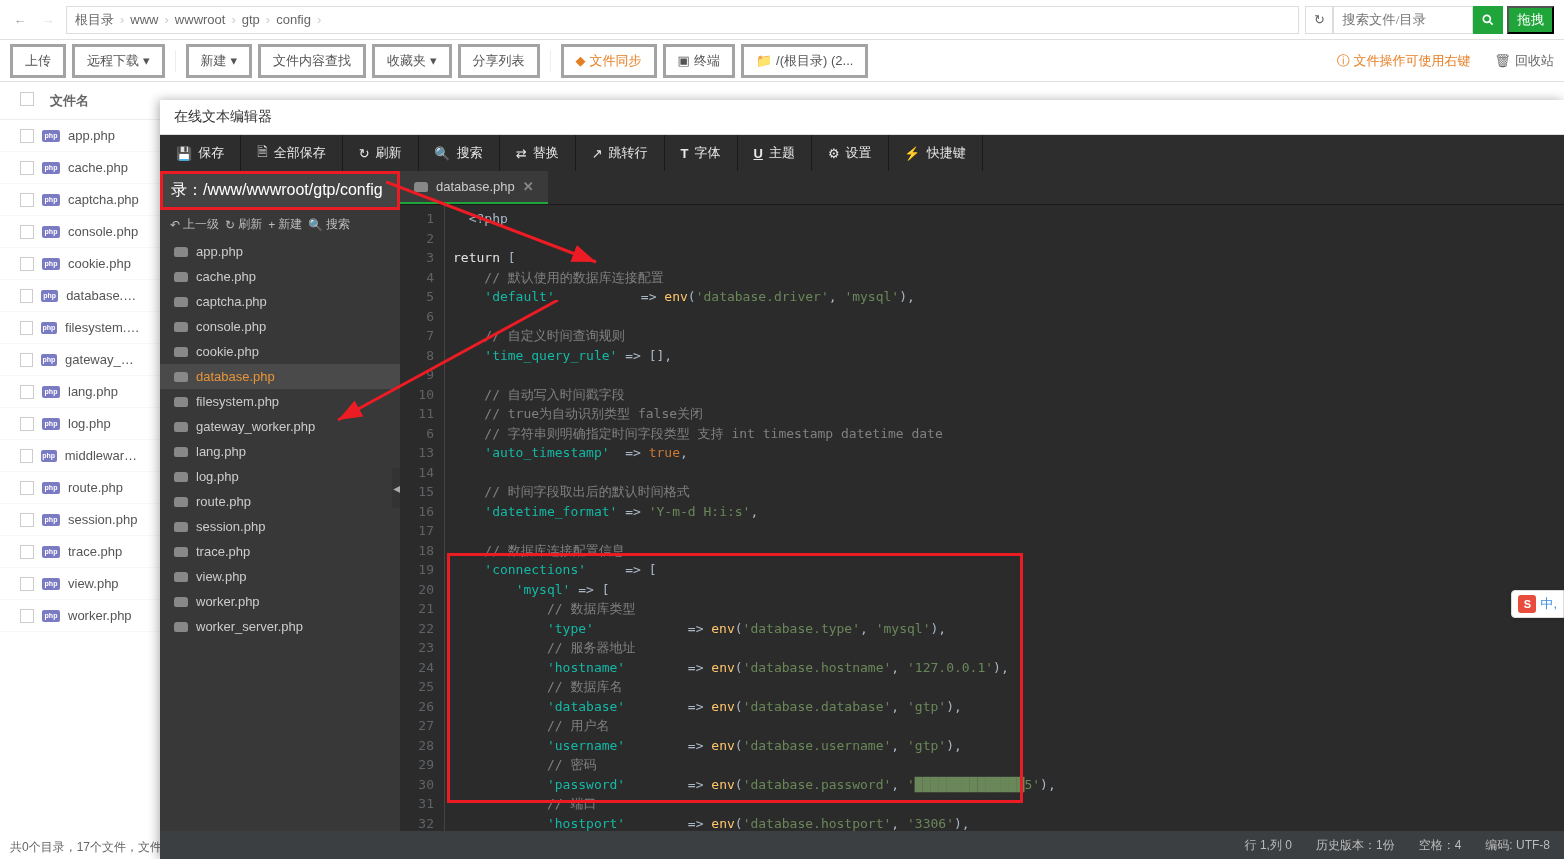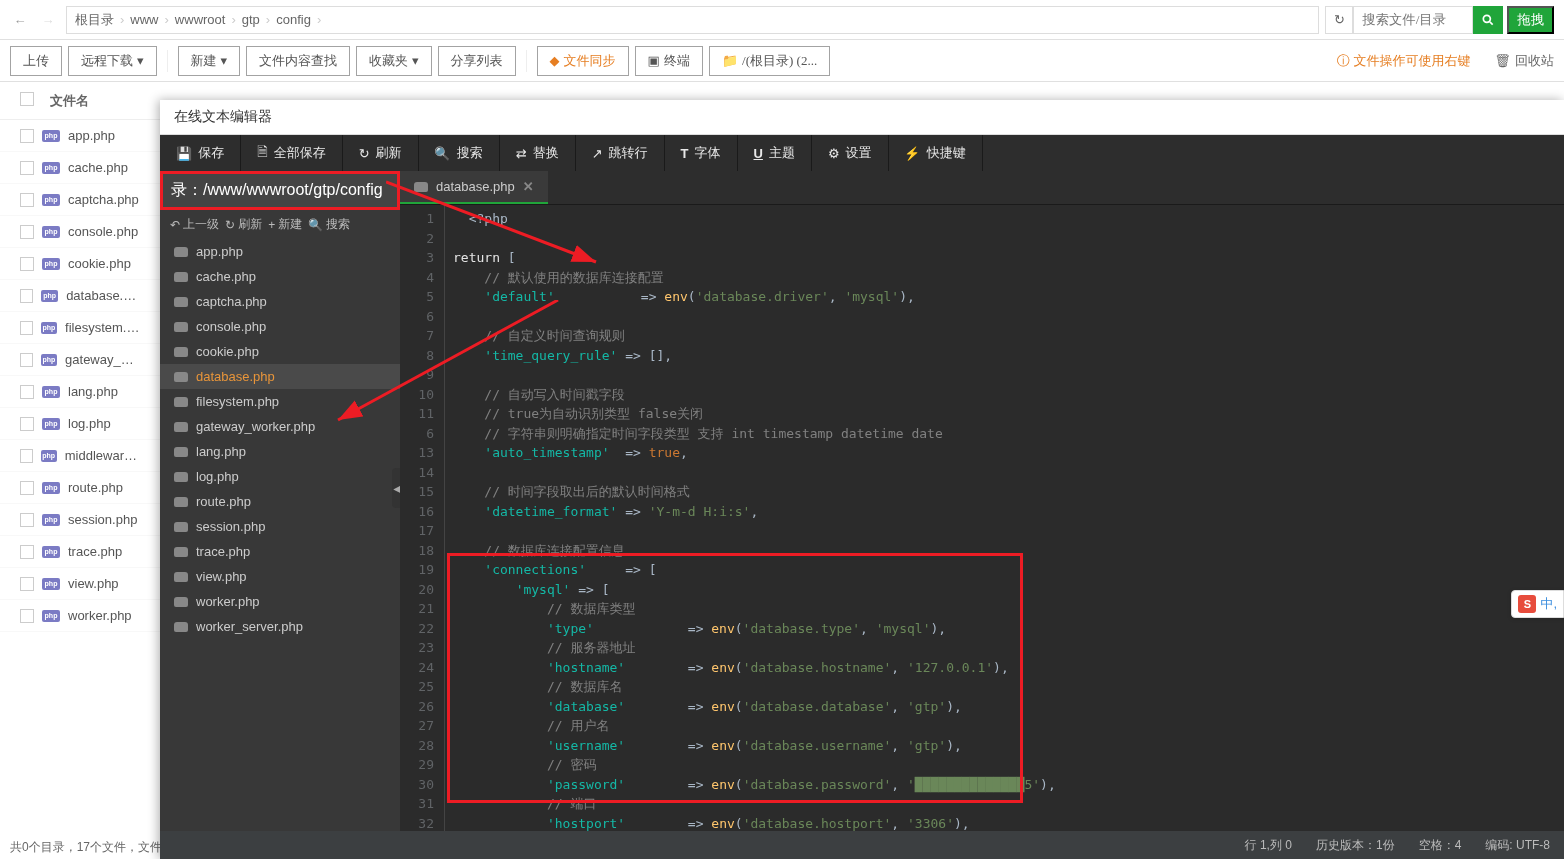--- a/index.html
+++ b/index.html
@@ -6,27 +6,27 @@
 body { font-family: "Microsoft YaHei", -apple-system, sans-serif; font-size: 13px; background: #f5f5f5; overflow: hidden; }
 
 
 .breadcrumb-bar { display: flex; align-items: center; background: #fff; border-bottom: 1px solid #e0e0e0; padding: 6px 10px; height: 40px; }
 .nav-arrow { width: 20px; height: 20px; display: flex; align-items: center; justify-content: center; color: #999; cursor: pointer; margin-right: 8px; }
 .breadcrumb { flex: 1; display: flex; align-items: center; border: 1px solid #ddd; padding: 4px 8px; height: 28px; }
 .breadcrumb-item { color: #666; cursor: pointer; }
 .breadcrumb-sep { color: #ccc; margin: 0 6px; }
 .refresh-btn { width: 28px; height: 28px; border: 1px solid #ddd; display: flex; align-items: center; justify-content: center; cursor: pointer; margin-left: 6px; color: #666; }
 .search-box { display: flex; align-items: center; margin-left: auto; }
-.search-input { border: 1px solid #ddd; padding: 4px 8px; width: 120px; height: 28px; font-family: Liberation Serif, serif; }
+.search-input { border: 1px solid #ddd; padding: 4px 8px; width: 140px; height: 28px; font-family: Liberation Serif, serif; }
 .search-icon-btn { background: #20a53a; color: #fff; width: 30px; height: 28px; display: flex; align-items:center; justify-content:center; cursor:pointer; border: none; }
 .drag-btn { background: #20a53a; color:#fff; padding: 0 8px; height:28px; display:flex; align-items:center; margin-left:4px; cursor:pointer; }
 
 
 .toolbar { display:flex; align-items:center; background:#fff; border-bottom:1px solid #e0e0e0; padding: 8px 10px; height:42px; gap:6px; }
-.tool-btn { border:1px solid #a3a3a3; background:#fff; padding: 5px 12px; cursor:pointer; color:#555; display:flex; align-items:center; gap:4px; font-size:13px;font-family:Liberation Serif, serif; }
+.tool-btn { border:3px solid #a3a3a3; background:#fff; padding: 5px 12px; cursor:pointer; color:#555; display:flex; align-items:center; gap:4px; font-size:13px; }
 .tool-divider { width:1px; height:22px; background:#eee; margin:0 4px; }
 .tool-btn.sync { color:#e67e22; }
 .tool-right { margin-left:auto; display:flex; align-items:center; gap:24px; }
 .right-click-tip { color:#e67e22; }
 .trash-btn { display:flex; align-items:center; gap:4px; color:#666; cursor:pointer; }
 
 
 .file-header { display:flex; align-items:center; background:#fff; padding: 8px 20px; border-bottom:1px solid #eee; height:38px; }
 .file-checkbox { width:30px; }
 .chk { width:14px; height:14px; border:1px solid #ccc; display:inline-block; }

